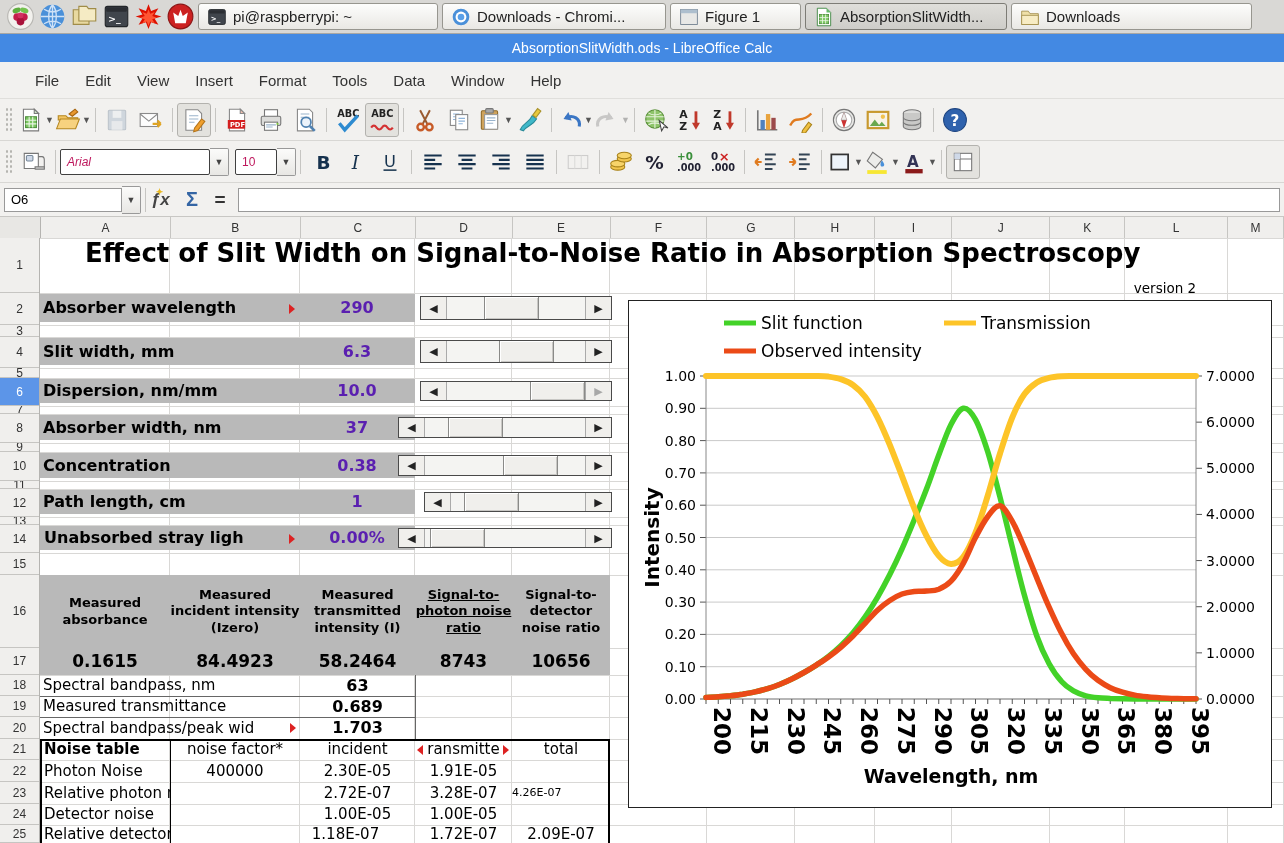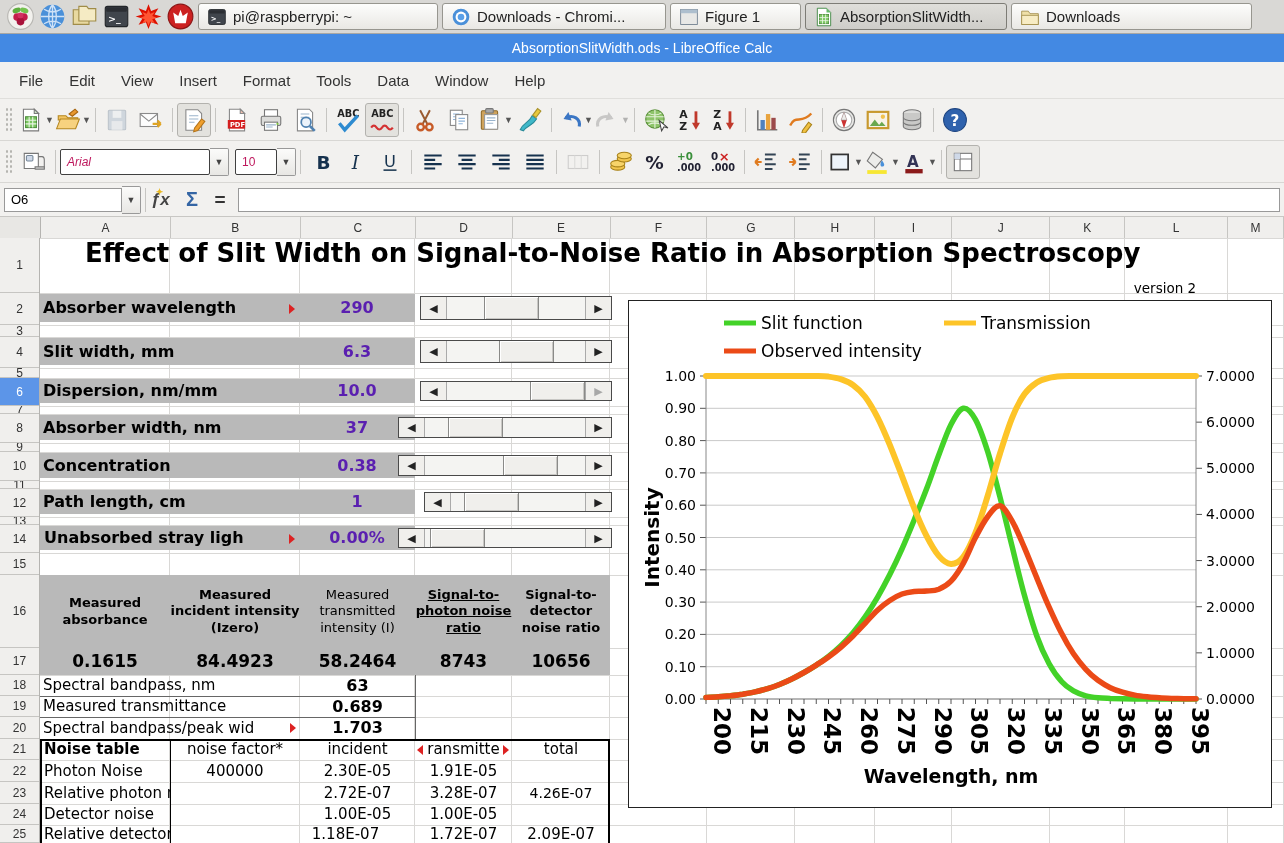--- a/index.html
+++ b/index.html
@@ -10,21 +10,21 @@
   .launcher{width:30px;height:30px;display:flex;align-items:center;justify-content:center;margin:0 1px;cursor:pointer;}
   .launcher svg{width:27px;height:27px;}
   .taskbtn{height:27px;border:1px solid #97968f;border-radius:3px;background:linear-gradient(#fdfdfc,#e9e8e4);
            display:flex;align-items:center;gap:6px;padding:0 8px;margin:0 2px;box-sizing:border-box;
            font-size:15px;color:#222;overflow:hidden;white-space:nowrap;}
   .taskbtn.active{background:linear-gradient(#dfdeda,#cecdc9);border-color:#7d7c76;}
   .taskbtn svg{width:20px;height:20px;flex:0 0 auto;}
   
   #titlebar{height:28px;background:#4389E3;color:#fff;font-size:14px;display:flex;align-items:center;justify-content:center;}
   
-  #menubar{height:36px;background:#f2f1ef;display:flex;align-items:center;padding-left:6px;border-bottom:1px solid #e0dfdc;}
+  #menubar{height:36px;background:#f2f1ef;display:flex;align-items:center;padding-left:22px;border-bottom:1px solid #e0dfdc;}
   .menuitem{padding:0 13px;font-size:15px;color:#333;height:100%;display:flex;align-items:center;cursor:pointer;}
   
   .toolbar{height:42px;background:#f2f1ef;display:flex;align-items:center;border-bottom:1px solid #d8d7d4;padding-left:2px;box-sizing:border-box;}
   .grip{width:9px;height:26px;margin:0 3px;background:radial-gradient(circle,#b5b4b0 1px,transparent 1.4px);background-size:4px 5px;}
   .tbtn{height:32px;min-width:32px;display:flex;align-items:center;justify-content:center;border:1px solid transparent;border-radius:3px;margin:0;cursor:pointer;position:relative;}
   .tbtn svg{width:26px;height:26px;}
   .tbtn.pressed{background:#e3e2de;border-color:#b3b2ae;}
   .tbtn.disabled{opacity:.4;}
   .caret{font-size:9px;color:#555;margin-left:1px;width:8px;}
   .sep{width:1px;height:24px;background:#c6c5c2;margin:0 4px;}
@@ -721,21 +721,21 @@
         <div class="trunc" style="left: 249px; top: 296px;"></div>
         <div class="cellt pvalue" style="left: 262px; top: 288px; width: 110px; height: 24px; line-height: 24px; pointer-events: auto;">0.00%</div>
         <div class="sbar" style="left: 358px; top: 290px; width: 214px; height: 20px; pointer-events: auto;">
           <div class="sb-arrow" style="left: 0px; border-right: 1px solid rgb(170, 170, 170);">◀</div>
           <div class="sb-arrow" style="right: 0px; border-left: 1px solid rgb(170, 170, 170);">▶</div>
           <div class="sb-thumb" style="left: 31px; width: 55px;"></div>
         </div>
         <div class="band" style="left: 0px; top: 337px; width: 570px; height: 100px;"></div>
         <div class="cellt" style="left: 0px; top: 337px; width: 130px; height: 73px; display: flex; align-items: center; justify-content: center; text-align: center; font-size: 13px; font-weight: 600; line-height: 1.25; white-space: normal; pointer-events: auto;">Measured absorbance</div>
         <div class="cellt" style="left: 130px; top: 337px; width: 130px; height: 73px; display: flex; align-items: center; justify-content: center; text-align: center; font-size: 13px; font-weight: 600; line-height: 1.25; white-space: normal; pointer-events: auto;">Measured incident intensity (Izero)</div>
-        <div class="cellt" style="left: 260px; top: 337px; width: 115px; height: 73px; display: flex; align-items: center; justify-content: center; text-align: center; font-size: 13px; font-weight: 400; line-height: 1.25; white-space: normal; pointer-events: auto;">Measured transmitted intensity (I)</div>
+        <div class="cellt" style="left: 260px; top: 337px; width: 115px; height: 73px; display: flex; align-items: center; justify-content: center; text-align: center; font-size: 13px; font-weight: 700; line-height: 1.25; white-space: normal; pointer-events: auto;">Measured transmitted intensity (I)</div>
         <div class="cellt" style="left: 375px; top: 337px; width: 97px; height: 73px; display: flex; align-items: center; justify-content: center; text-align: center; font-size: 13px; font-weight: 600; line-height: 1.25; white-space: normal; pointer-events: auto; text-decoration: underline;">Signal-to-photon noise ratio</div>
         <div class="cellt" style="left: 472px; top: 337px; width: 98px; height: 73px; display: flex; align-items: center; justify-content: center; text-align: center; font-size: 13px; font-weight: 600; line-height: 1.25; white-space: normal; pointer-events: auto;">Signal-to-detector noise ratio</div>
         <div class="cellt " style="left: 0px; top: 410px; width: 130px; height: 27px; line-height: 27px; pointer-events: auto; text-align: center; font-weight: bold; font-size: 17px;">0.1615</div>
         <div class="cellt " style="left: 130px; top: 410px; width: 130px; height: 27px; line-height: 27px; pointer-events: auto; text-align: center; font-weight: bold; font-size: 17px;">84.4923</div>
         <div class="cellt " style="left: 260px; top: 410px; width: 115px; height: 27px; line-height: 27px; pointer-events: auto; text-align: center; font-weight: bold; font-size: 17px;">58.2464</div>
         <div class="cellt " style="left: 375px; top: 410px; width: 97px; height: 27px; line-height: 27px; pointer-events: auto; text-align: center; font-weight: bold; font-size: 17px;">8743</div>
         <div class="cellt " style="left: 472px; top: 410px; width: 98px; height: 27px; line-height: 27px; pointer-events: auto; text-align: center; font-weight: bold; font-size: 17px;">10656</div>
         <div class="cellt " style="left: 3px; top: 437px; width: 254px; height: 21px; line-height: 21px; pointer-events: auto; font-size: 15px;">Spectral bandpass, nm</div>
         <div class="cellt " style="left: 260px; top: 437px; width: 115px; height: 21px; line-height: 21px; pointer-events: auto; text-align: center; font-weight: bold; font-size: 16px;">63</div>
         <div class="thinln" style="left: 0px; top: 458px; width: 375px; height: 1px;"></div>
@@ -756,21 +756,21 @@
         <div class="truncL" style="left: 377px; top: 506.5px;"></div>
         <div class="trunc" style="left: 463px; top: 506.5px;"></div>
         <div class="cellt " style="left: 472px; top: 501px; width: 98px; height: 21px; line-height: 21px; pointer-events: auto; font-size: 15px; text-align: center;">total</div>
         <div class="cellt " style="left: 4px; top: 522px; width: 126px; height: 22px; line-height: 22px; pointer-events: auto; font-size: 15px;">Photon Noise</div>
         <div class="cellt " style="left: 130px; top: 522px; width: 130px; height: 22px; line-height: 22px; pointer-events: auto; font-size: 15px; text-align: center;">400000</div>
         <div class="cellt " style="left: 260px; top: 522px; width: 115px; height: 22px; line-height: 22px; pointer-events: auto; font-size: 15px; text-align: center;">2.30E-05</div>
         <div class="cellt " style="left: 375px; top: 522px; width: 97px; height: 22px; line-height: 22px; pointer-events: auto; font-size: 15px; text-align: center;">1.91E-05</div>
         <div class="cellt " style="left: 4px; top: 544px; width: 126px; height: 22px; line-height: 22px; pointer-events: auto; font-size: 15px;">Relative photon noise</div>
         <div class="cellt " style="left: 260px; top: 544px; width: 115px; height: 22px; line-height: 22px; pointer-events: auto; font-size: 15px; text-align: center;">2.72E-07</div>
         <div class="cellt " style="left: 375px; top: 544px; width: 97px; height: 22px; line-height: 22px; pointer-events: auto; font-size: 15px; text-align: center;">3.28E-07</div>
-        <div class="cellt " style="left: 472px; top: 544px; width: 98px; height: 22px; line-height: 22px; pointer-events: auto; font-size: 14px; text-align: center;">4.26E-07</div>
+        <div class="cellt " style="left: 472px; top: 544px; width: 98px; height: 22px; line-height: 22px; pointer-events: auto; font-size: 11px; ">4.26E-07</div>
         <div class="cellt " style="left: 4px; top: 566px; width: 126px; height: 21px; line-height: 21px; pointer-events: auto; font-size: 15px;">Detector noise</div>
         <div class="cellt " style="left: 260px; top: 566px; width: 115px; height: 21px; line-height: 21px; pointer-events: auto; font-size: 15px; text-align: center;">1.00E-05</div>
         <div class="cellt " style="left: 375px; top: 566px; width: 97px; height: 21px; line-height: 21px; pointer-events: auto; font-size: 15px; text-align: center;">1.00E-05</div>
         <div class="cellt " style="left: 4px; top: 587px; width: 126px; height: 18px; line-height: 18px; pointer-events: auto; font-size: 15px;">Relative detector  noise</div>
         <div class="cellt " style="left: 248px; top: 587px; width: 115px; height: 18px; line-height: 18px; pointer-events: auto; font-size: 15px; text-align: center;">1.18E-07</div>
         <div class="cellt " style="left: 375px; top: 587px; width: 97px; height: 18px; line-height: 18px; pointer-events: auto; font-size: 15px; text-align: center;">1.72E-07</div>
         <div class="cellt " style="left: 472px; top: 587px; width: 98px; height: 18px; line-height: 18px; pointer-events: auto; font-size: 15px; text-align: center;">2.09E-07</div>
       </div>
       <div style="position: absolute; left: 0px; top: 0px; width: 100%; height: 100%; z-index: 2; pointer-events: none;"></div>
       <div id="chartbox" style="position: absolute; left: 588px; top: 62px; width: 644px; height: 508px; z-index: 2; background: rgb(255, 255, 255); border: 1.5px solid rgb(34, 34, 34); box-sizing: border-box;"><svg width="641" height="505" viewBox="0 0 641 505">

